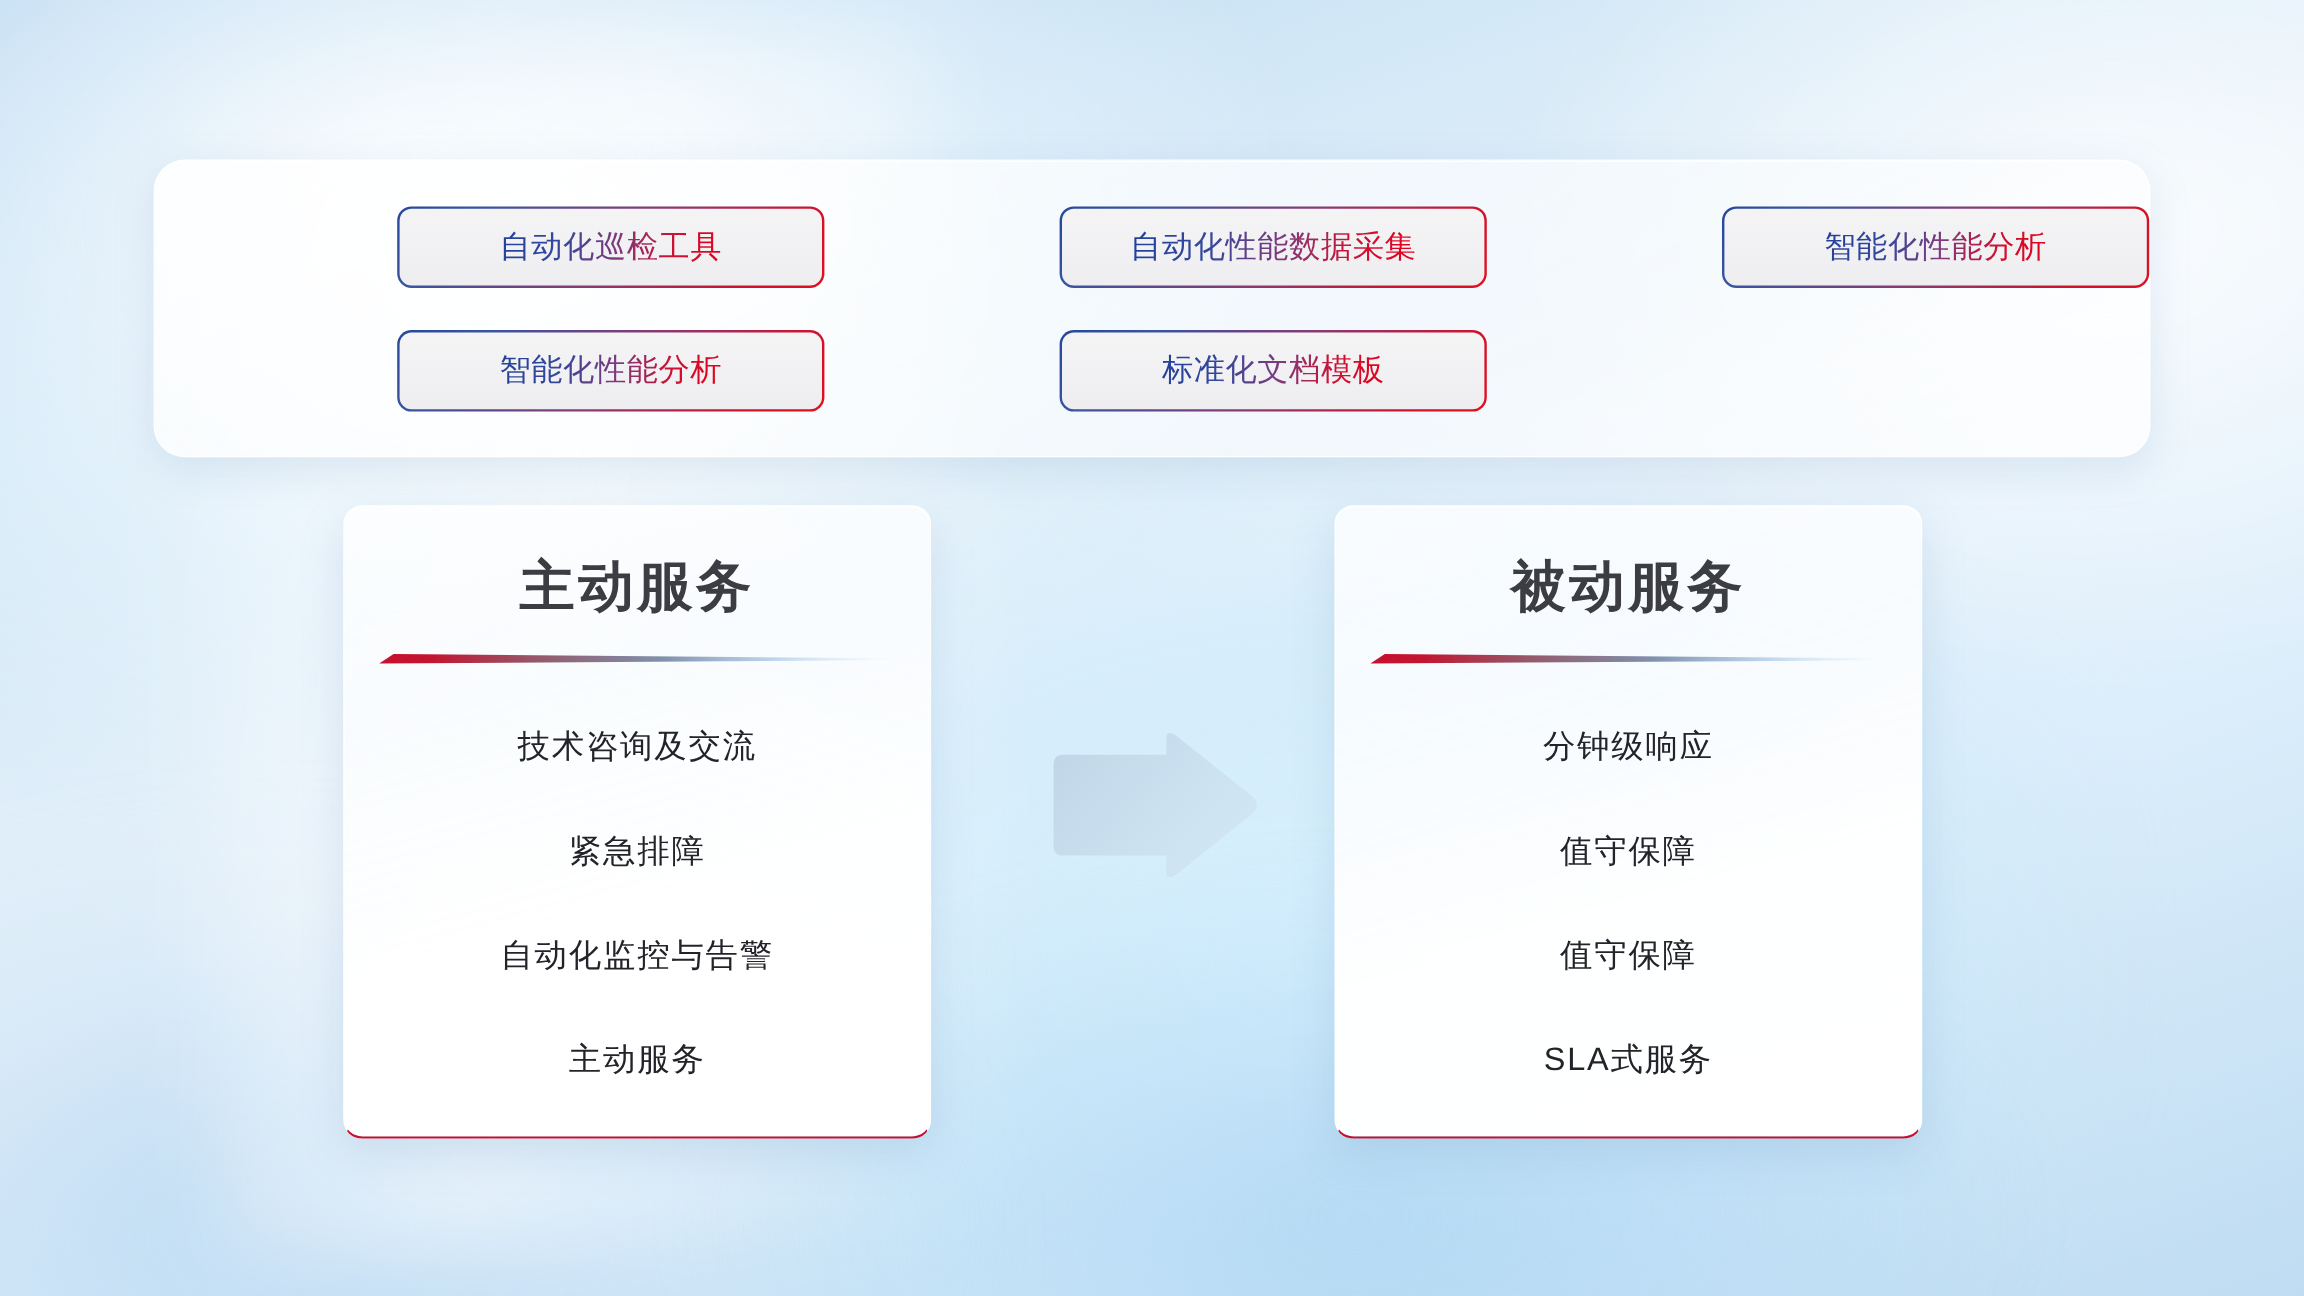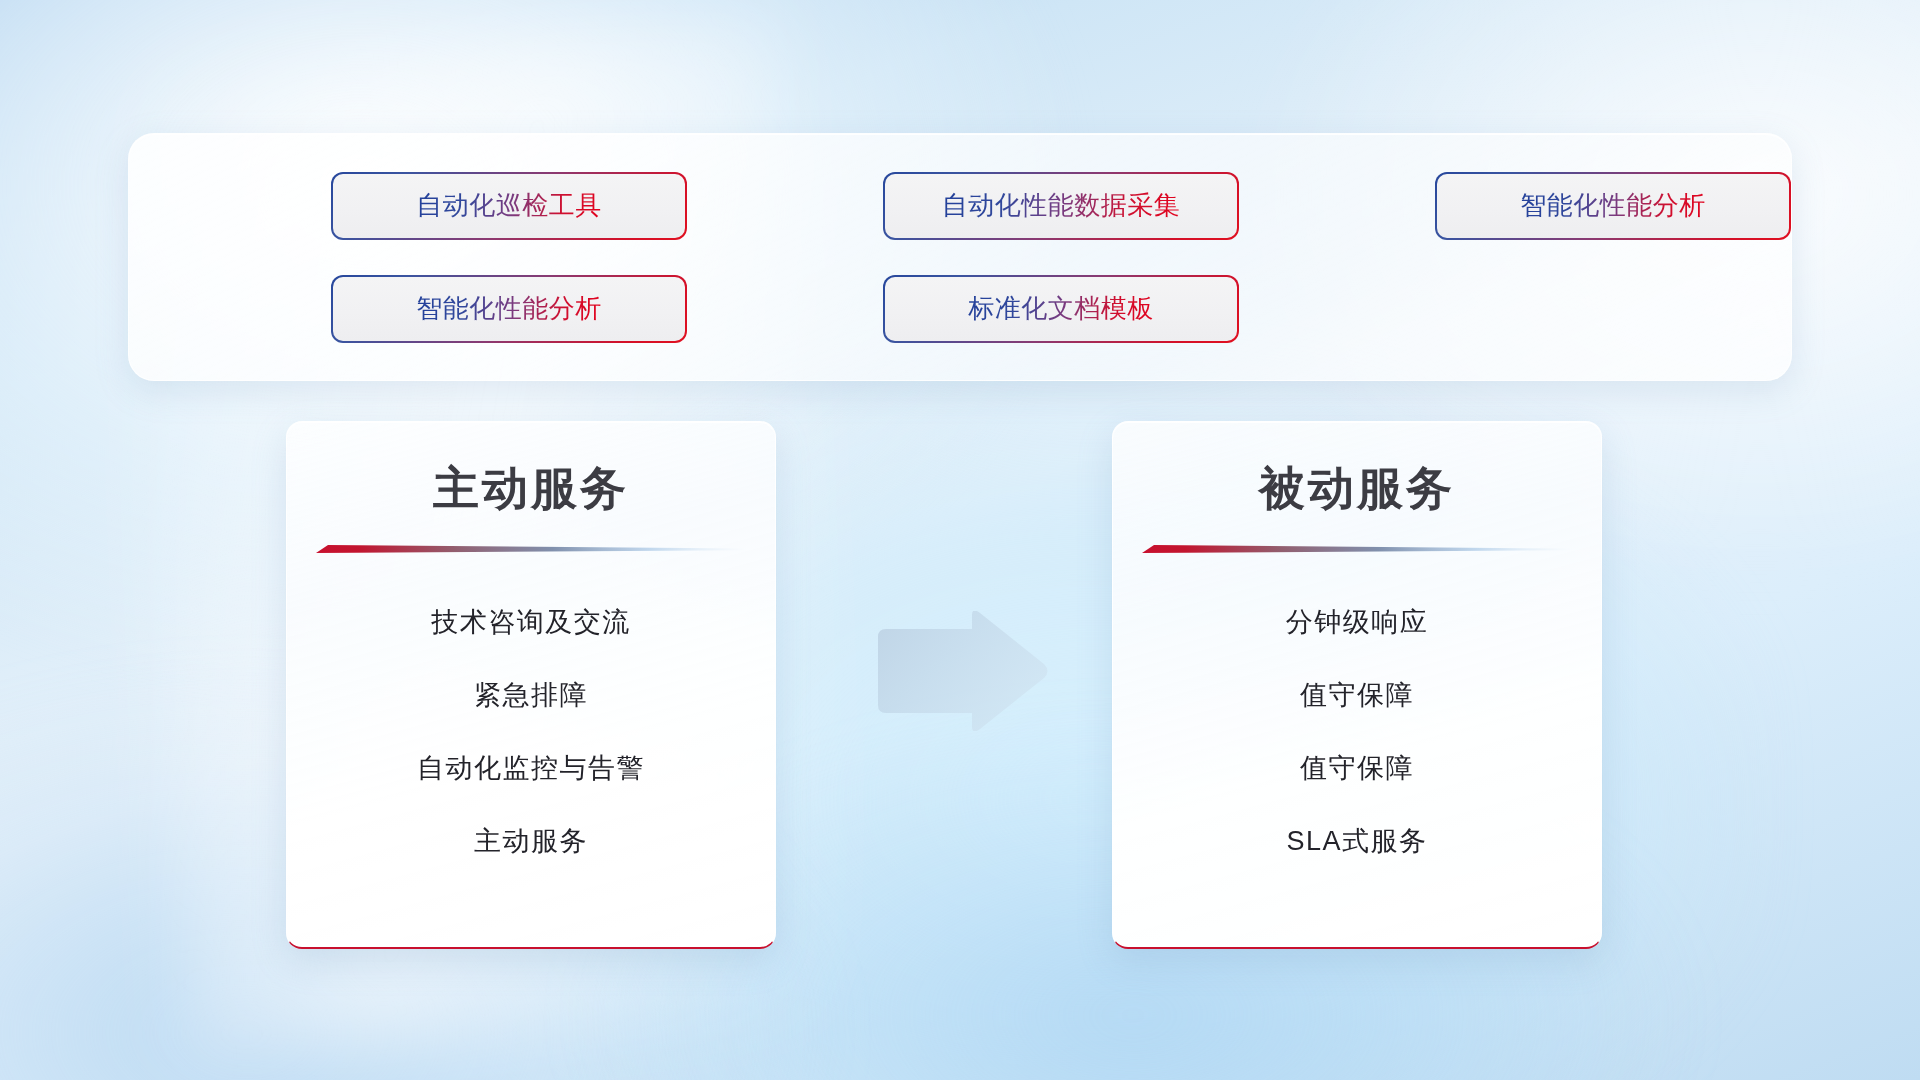--- a/index.html
+++ b/index.html
@@ -120,21 +120,21 @@
     margin:22px auto 0 auto;
     width:430px;height:14px;
     position:relative;
   }
   .card-divider svg{display:block;width:100%;height:100%;}
   .card-list{
     margin-top:30px;
     display:flex;
     flex-direction:column;
     align-items:center;
-    gap:0;
+    gap:14px;
   }
   .card-list-item{
     font-size:27px;
     color:#23232a;
     letter-spacing:1.5px;
     line-height:73px;
     white-space:nowrap;
   }
 
   

